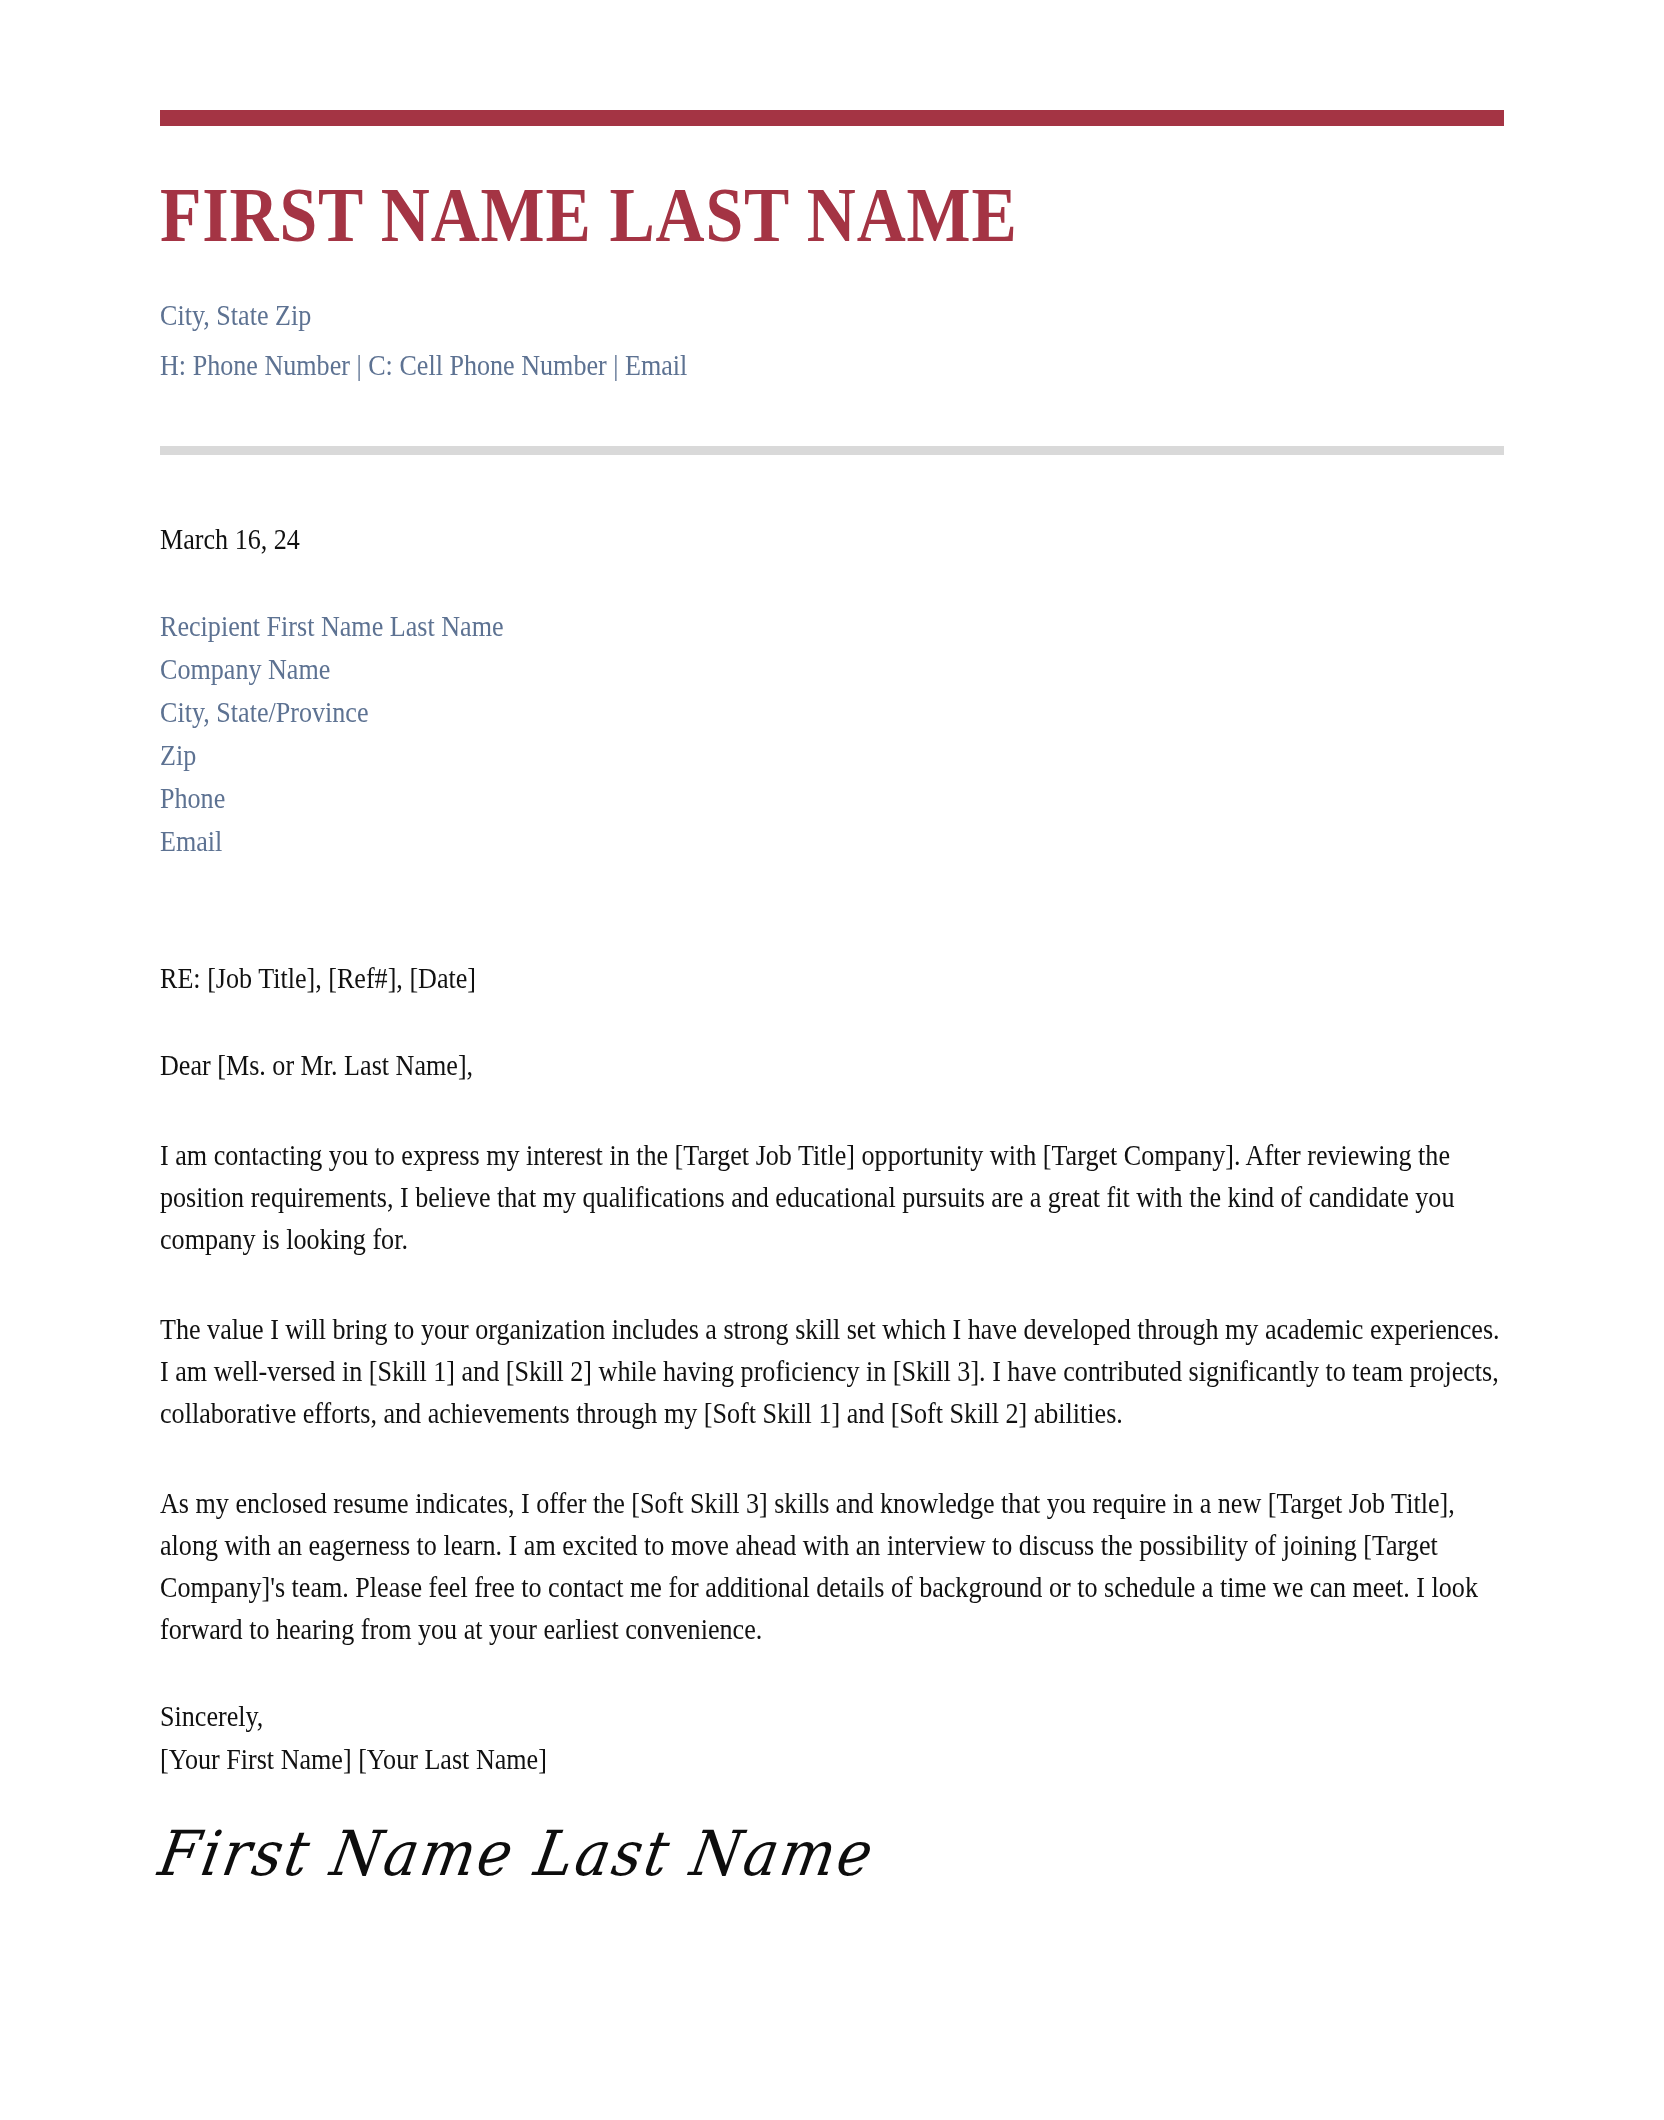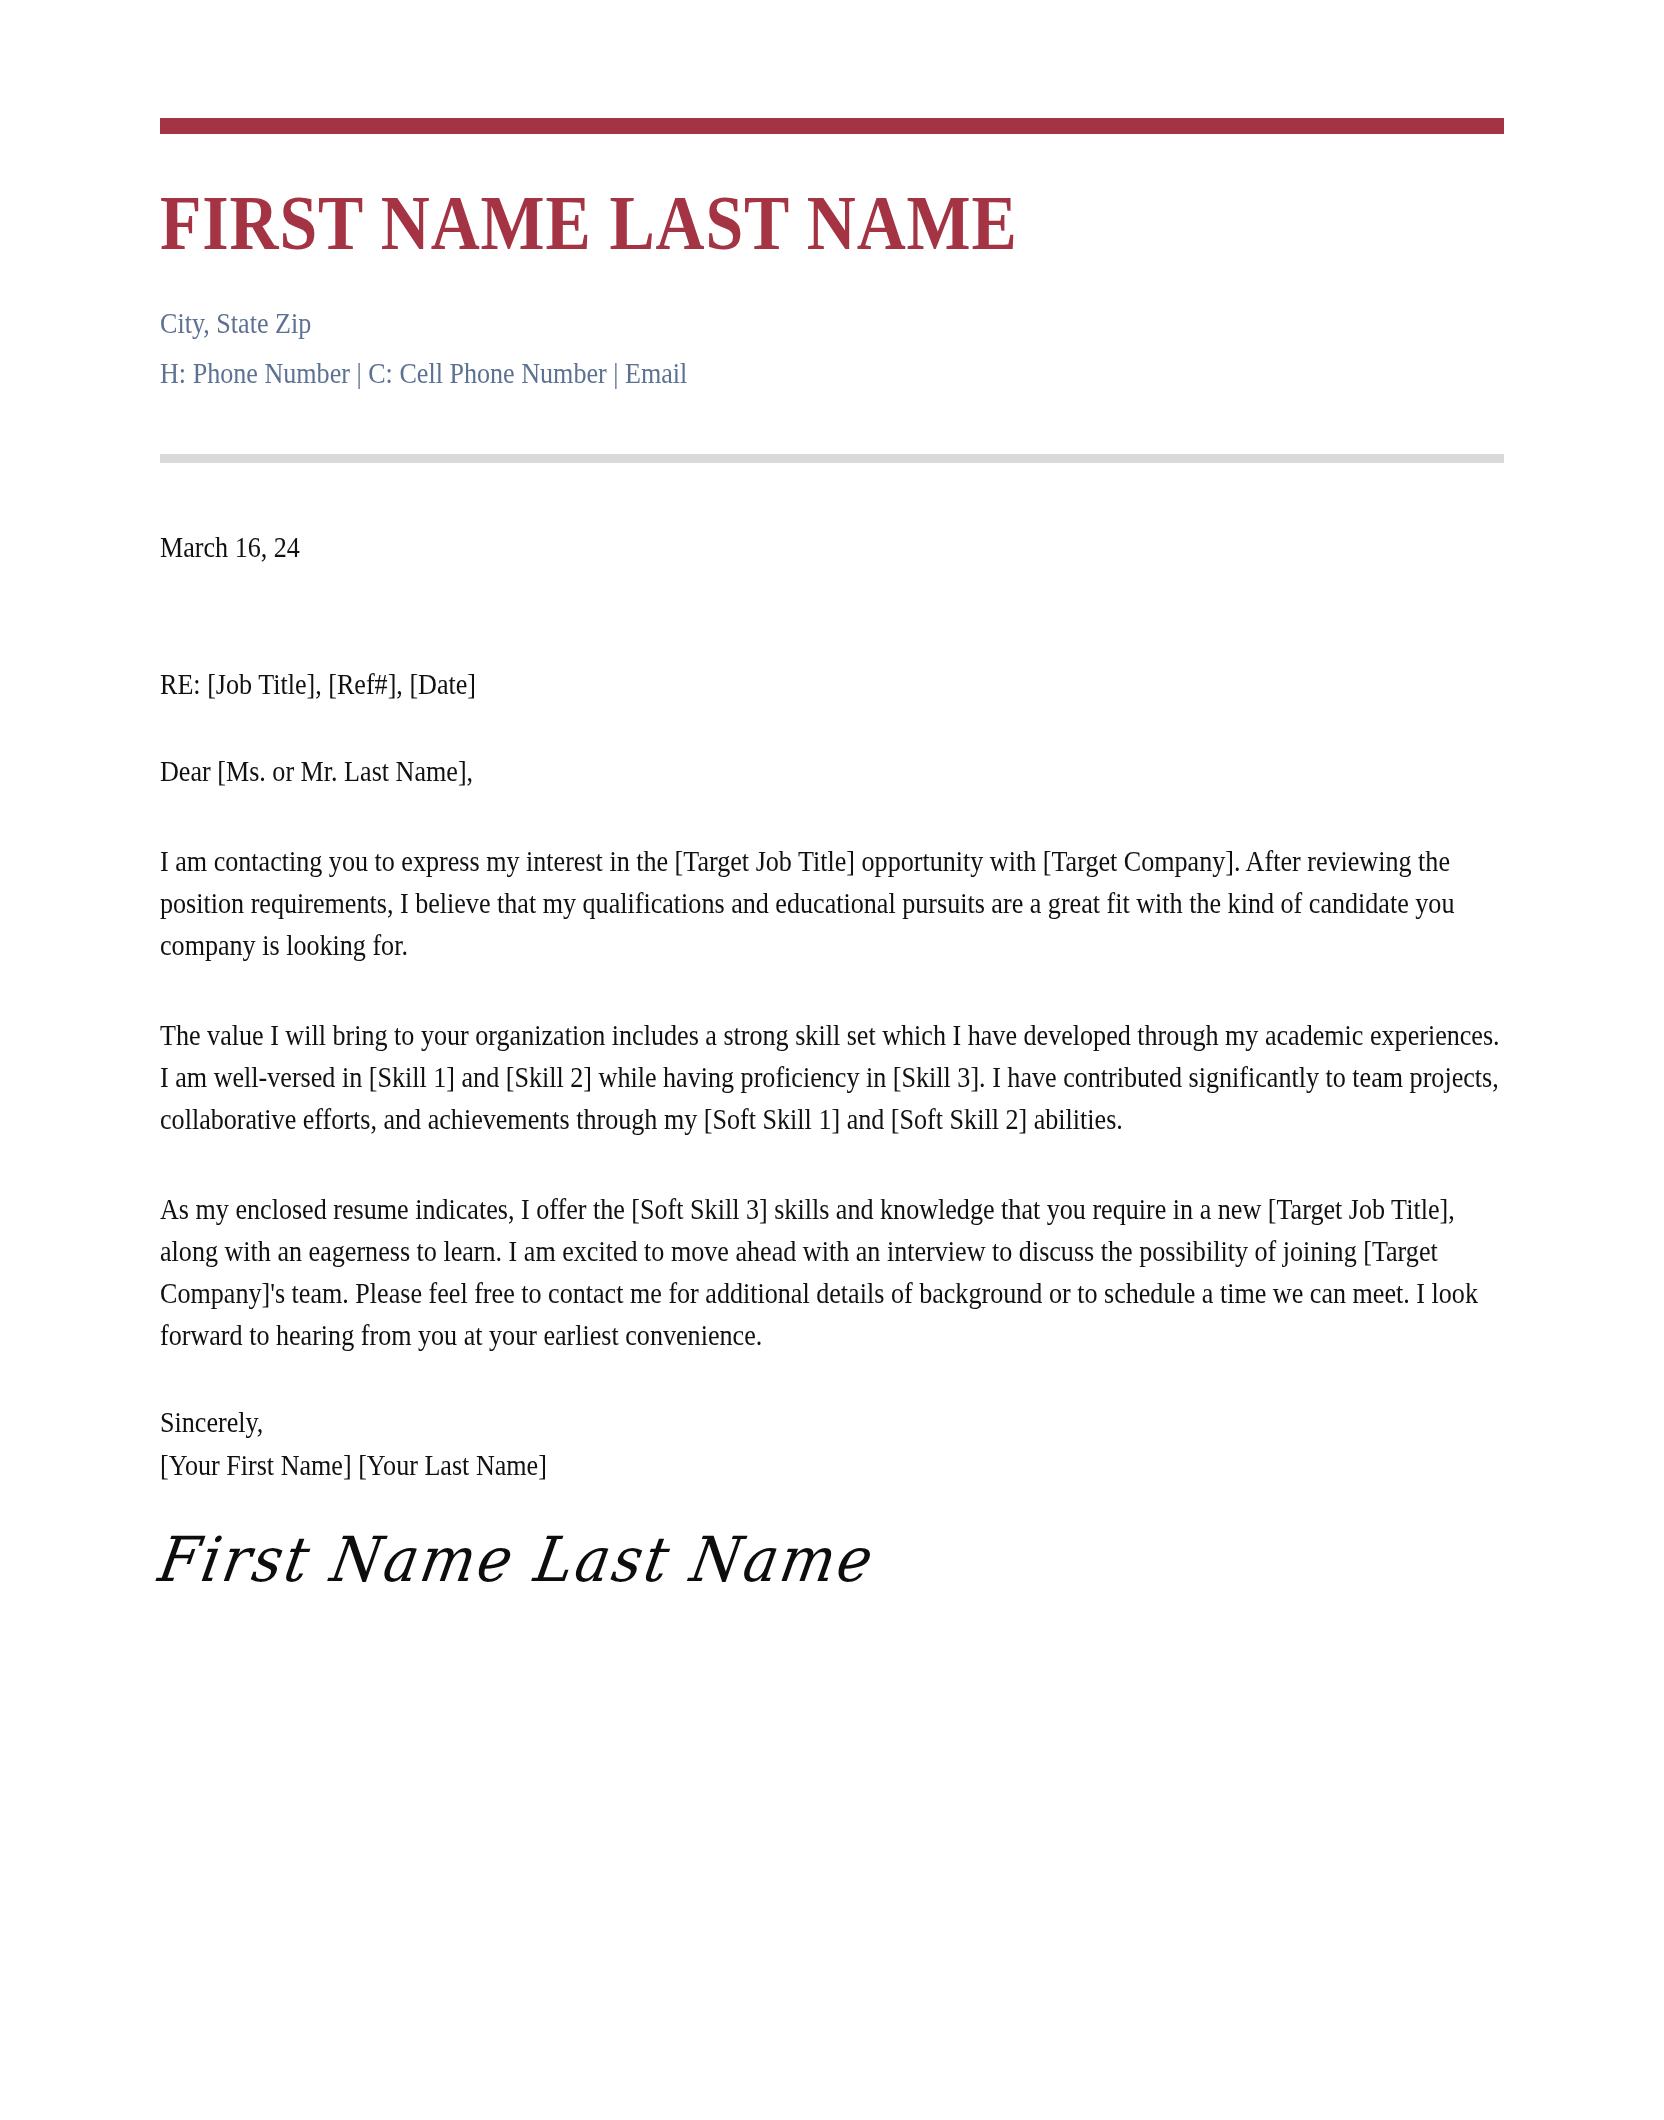--- a/index.html
+++ b/index.html
@@ -3,21 +3,21 @@
 <meta charset="utf-8">
 <style>
   * { margin: 0; padding: 0; box-sizing: border-box; }
   html, body { background: #ffffff; }
 
   .page {
     position: relative;
     width: 1664px;
     height: 2120px;
     background: #ffffff;
-    padding: 8px 160px;
+    padding: 0 160px;
     overflow: hidden;
     font-family: "Liberation Serif", serif;
     color: #111111;
   }
 
   
   .condensed {
     transform: scaleX(0.87);
     transform-origin: 0 50%;
     width: 1545px;
@@ -126,20 +126,28 @@
   <h1 class="sender-name condensed">FIRST NAME LAST NAME</h1>
 
   <p class="contact-line first condensed">City, State Zip</p>
 
   <p class="contact-line condensed">H: Phone Number | C: Cell Phone Number | Email</p>
 
   <div class="divider"></div>
 
   <p class="date-line condensed">March 16, 24</p>
 
+  <div class="recipient-block">
+    <p class="condensed">Recipient First Name Last Name</p>
+    <p class="condensed">Company Name</p>
+    <p class="condensed">City, State/Province</p>
+    <p class="condensed">Zip</p>
+    <p class="condensed">Phone</p>
+    <p class="condensed">Email</p>
+  </div>
 
   <p class="subject-line condensed">RE: [Job Title], [Ref#], [Date]</p>
 
   <p class="salutation-line condensed">Dear [Ms. or Mr. Last Name],</p>
 
   <p class="body-para condensed">I am contacting you to express my interest in the [Target Job Title] opportunity with [Target Company]. After reviewing the position requirements, I believe that my qualifications and educational pursuits are a great fit with the kind of candidate you company is looking for.</p>
 
   <p class="body-para condensed">The value I will bring to your organization includes a strong skill set which I have developed through my academic experiences. I am well-versed in [Skill 1] and [Skill 2] while having proficiency in [Skill 3]. I have contributed significantly to team projects, collaborative efforts, and achievements through my [Soft Skill 1] and [Soft Skill 2] abilities.</p>
 
   <p class="body-para condensed">As my enclosed resume indicates, I offer the [Soft Skill 3] skills and knowledge that you require in a new [Target Job Title], along with an eagerness to learn. I am excited to move ahead with an interview to discuss the possibility of joining [Target Company]'s team. Please feel free to contact me for additional details of background or to schedule a time we can meet. I look forward to hearing from you at your earliest convenience.</p>

